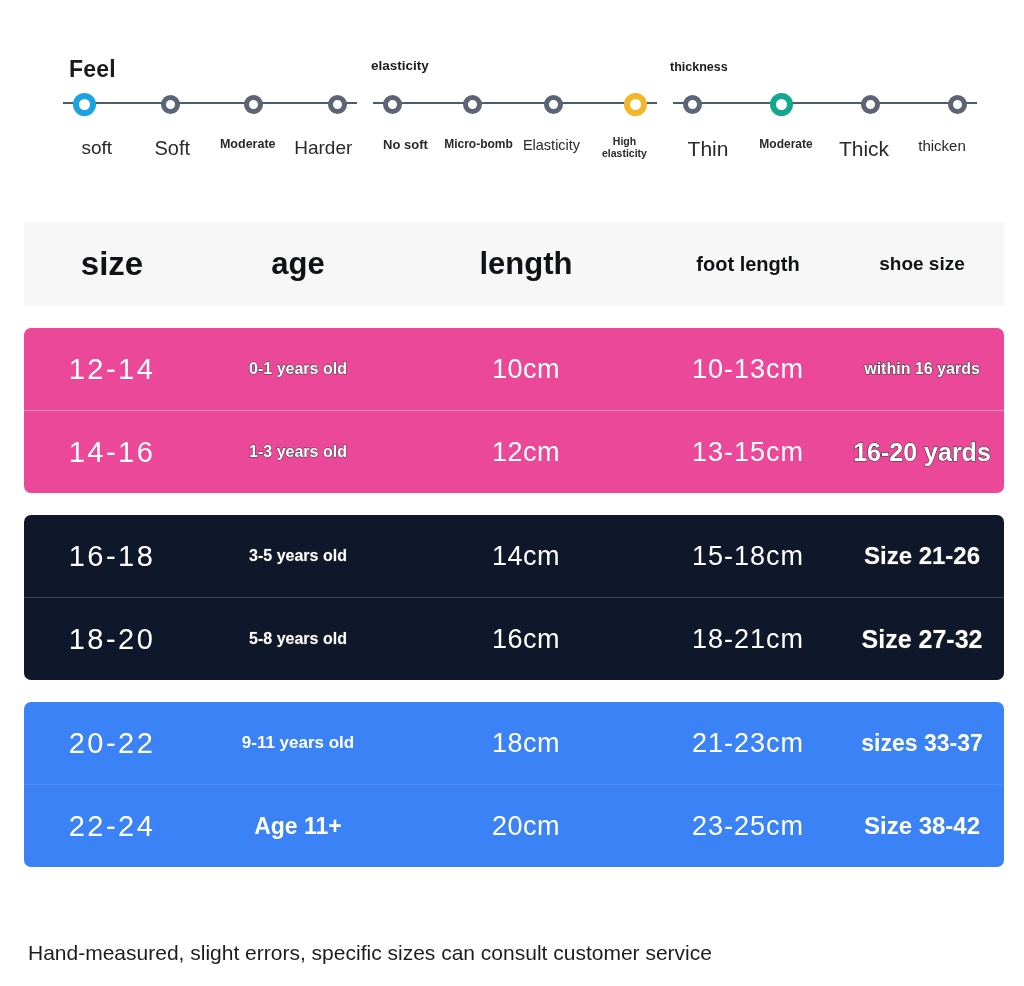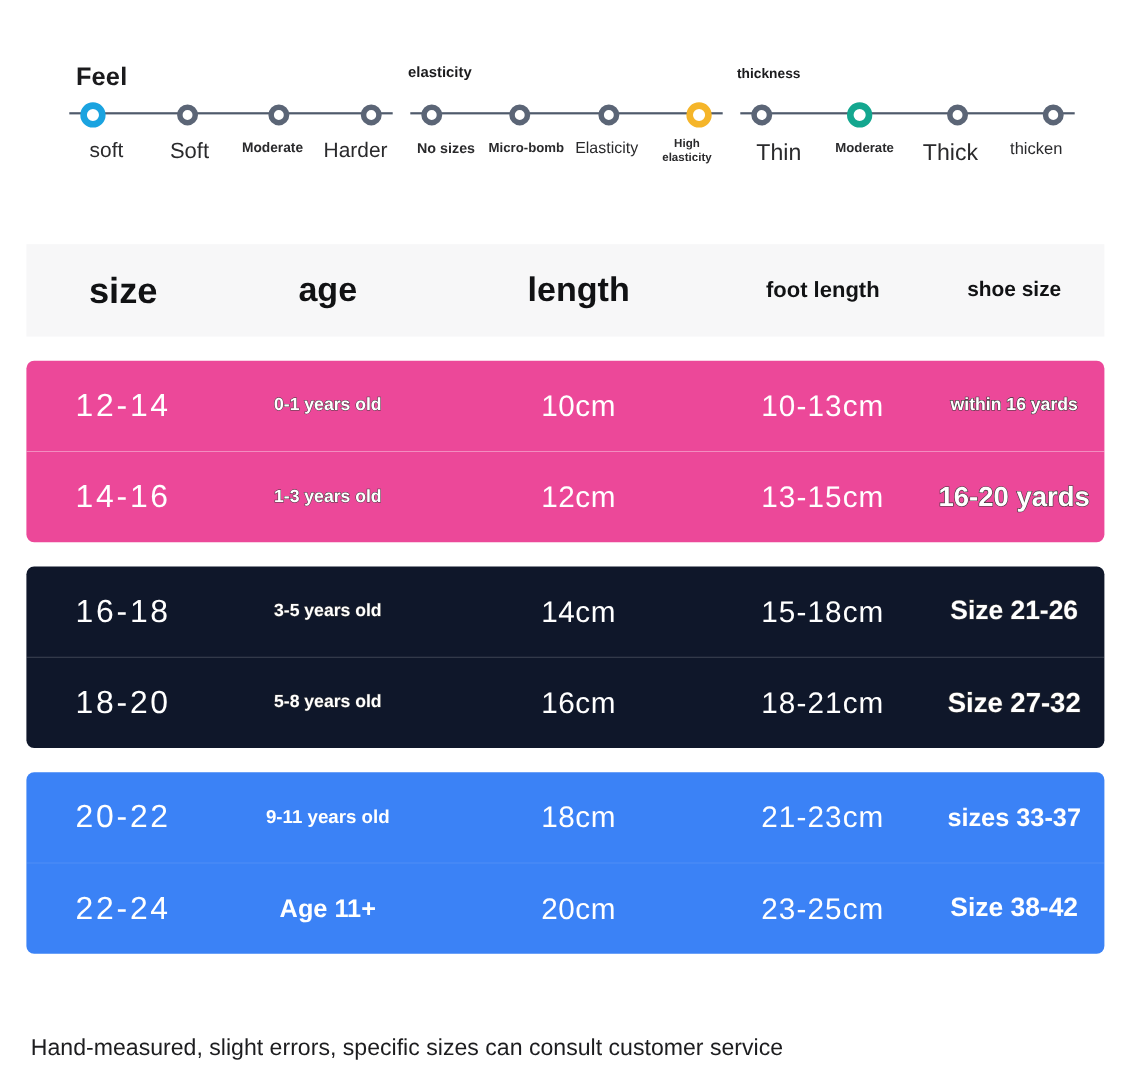--- a/index.html
+++ b/index.html
@@ -91,21 +91,21 @@
     width: 23px;
     height: 23px;
     border-width: 6px;
   }
   .node.active-blue  { border-color: #1aa3e0; }
   .node.active-amber { border-color: #f5b529; }
   .node.active-teal  { border-color: #14a78f; }
 
   .meter-labels {
     position: absolute;
-    top: 128px;
+    top: 138px;
     left: 0;
     right: 0;
     display: flex;
     justify-content: flex-end;
     padding: 0 4px;
     box-sizing: border-box;
   }
   .meter-label {
     flex: 1 1 0;
     text-align: center;
@@ -268,21 +268,21 @@
   <div class="meter meter-elastic">
     <div class="meter-title">elasticity</div>
     <div class="meter-track"></div>
     <div class="meter-nodes">
       <span class="node"></span>
       <span class="node"></span>
       <span class="node"></span>
       <span class="node active active-amber"></span>
     </div>
     <div class="meter-labels">
-      <span class="meter-label">No sizes</span>
+      <span class="meter-label">No soft</span>
       <span class="meter-label">Micro-bomb</span>
       <span class="meter-label">Elasticity</span>
       <span class="meter-label">High
 elasticity</span>
     </div>
   </div>
 
   <div class="meter meter-thickness">
     <div class="meter-title">thickness</div>
     <div class="meter-track"></div>

